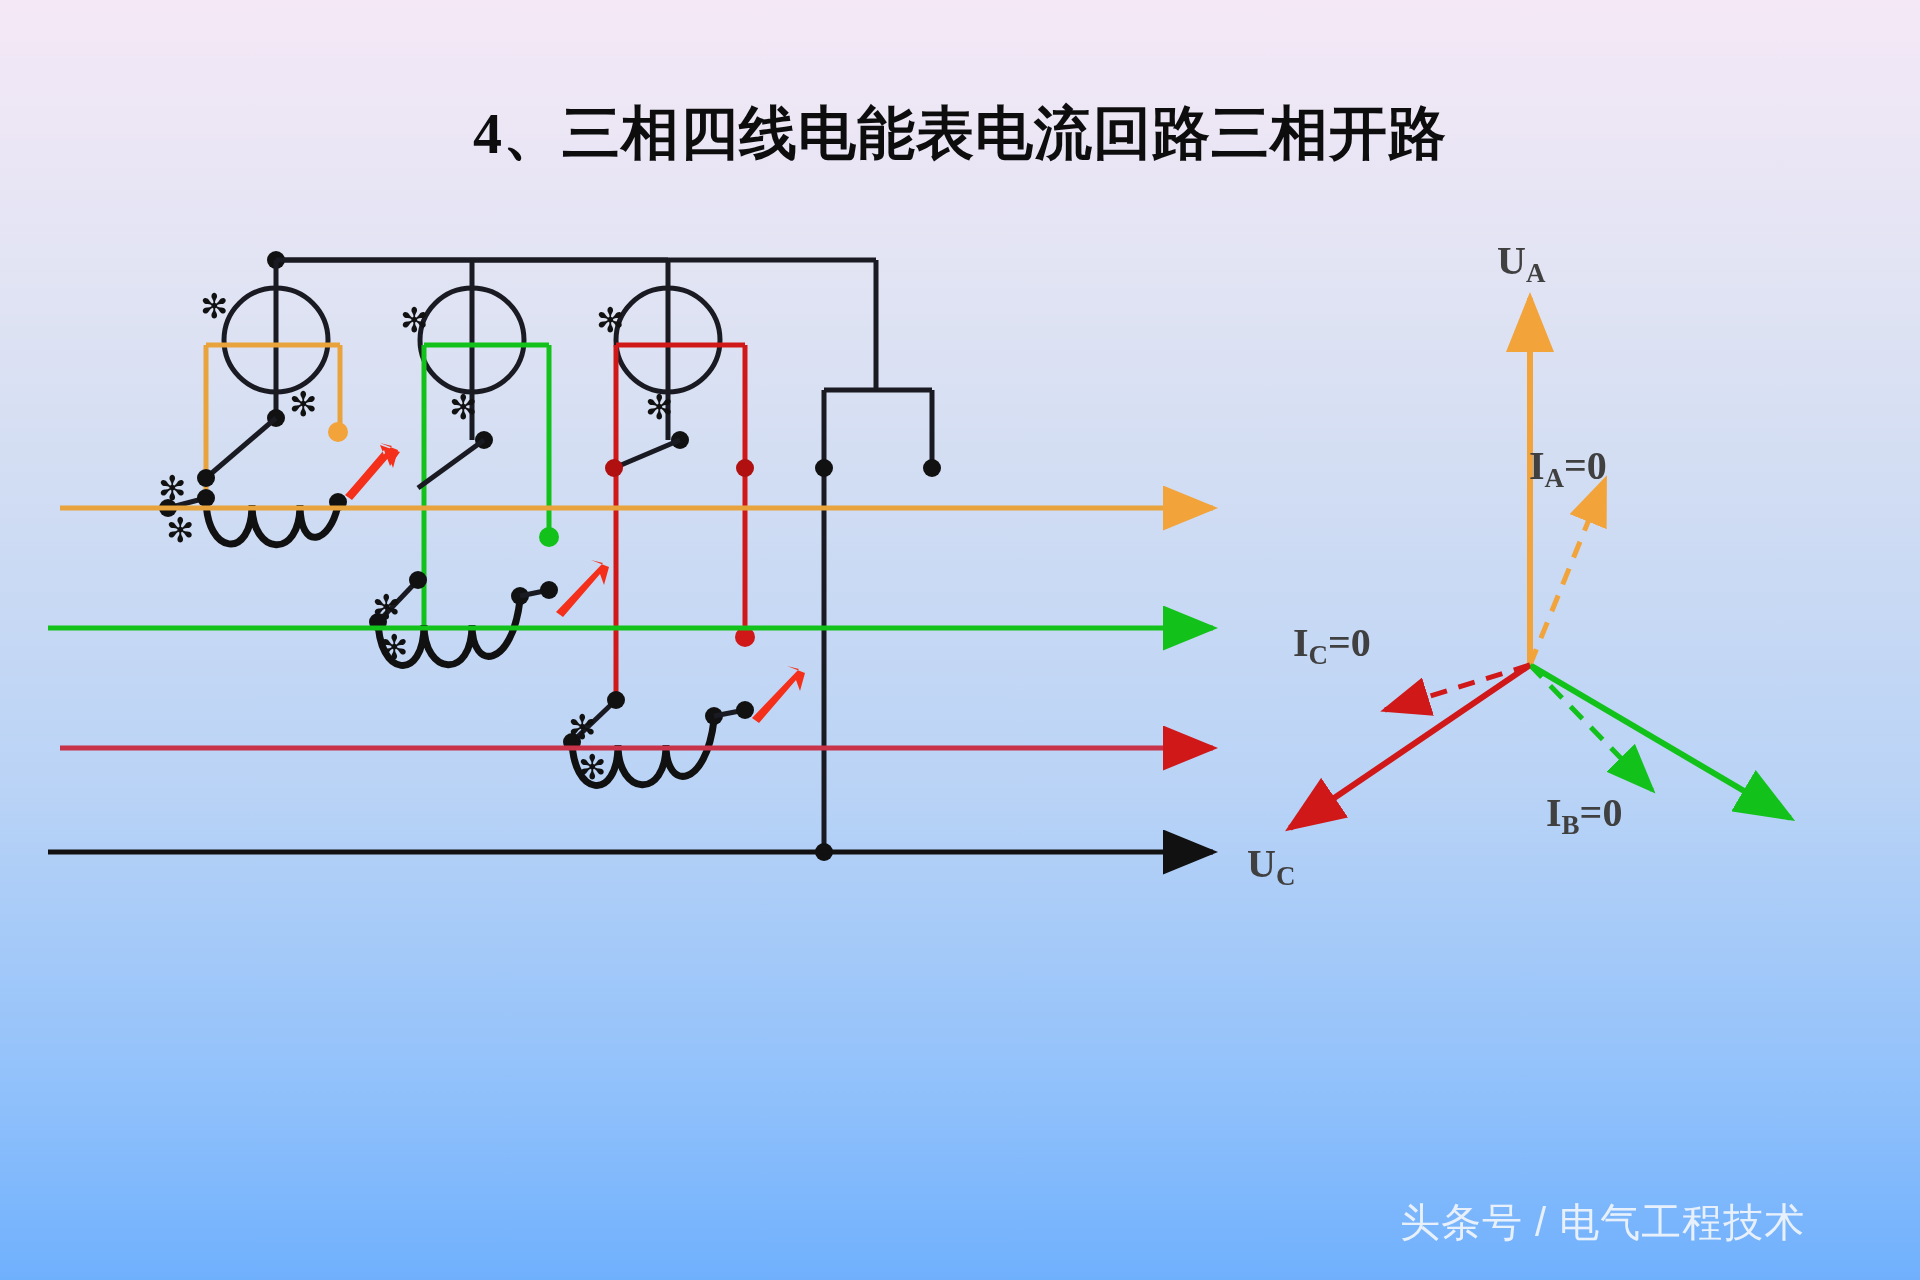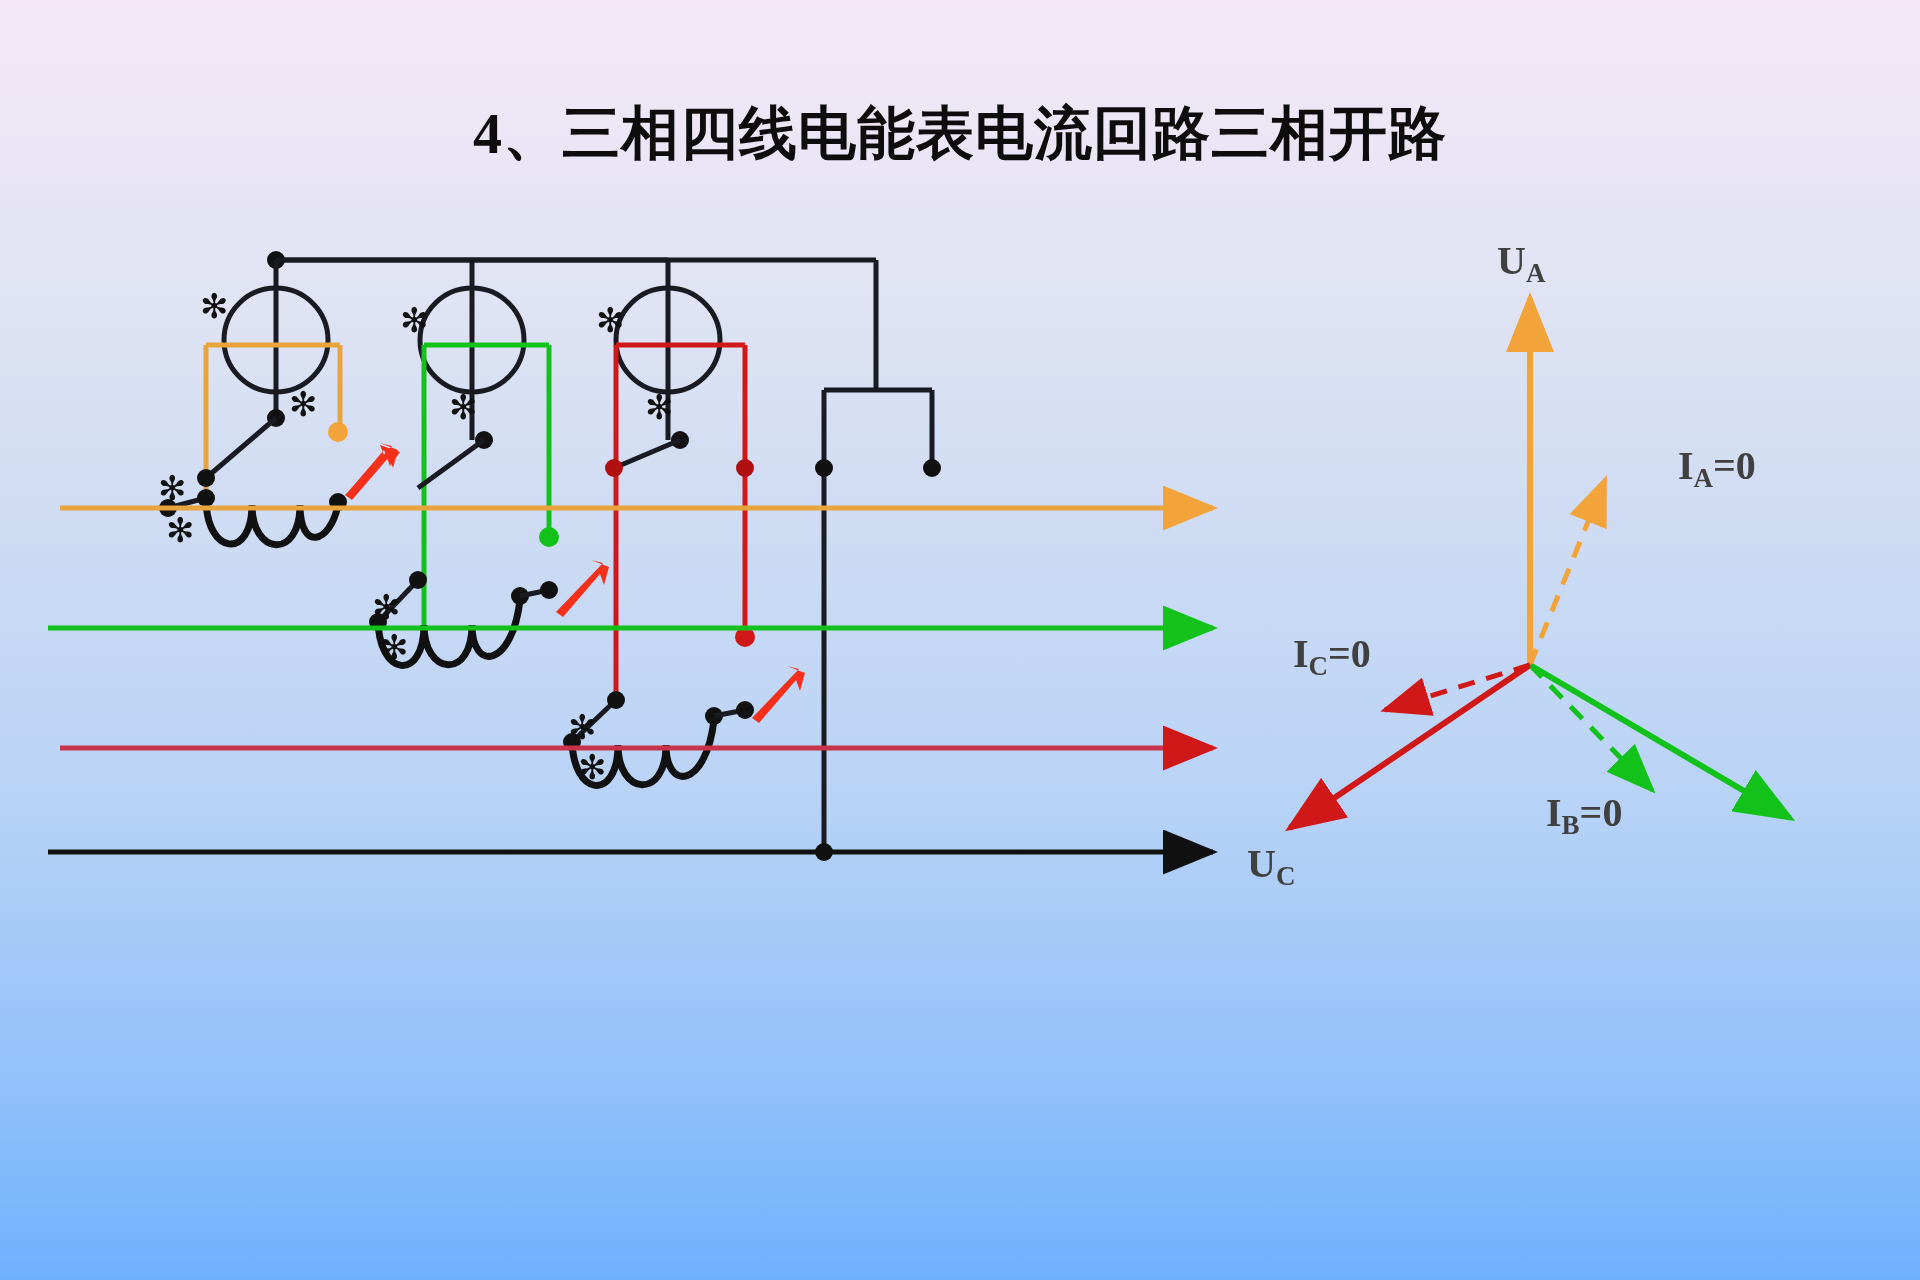--- a/index.html
+++ b/index.html
@@ -201,19 +201,20 @@
     <path d="M1530,665 L1290,828" stroke="#d01818" stroke-width="6" fill="none" marker-end="url(#p-red)"></path>
 
     <path d="M1530,665 L1605,480" stroke="#f2a33a" stroke-width="5" stroke-dasharray="17,12" fill="none" marker-end="url(#p-orange)"></path>
 
     <path d="M1530,665 L1652,790" stroke="#12c21a" stroke-width="5" stroke-dasharray="17,12" fill="none" marker-end="url(#p-green)"></path>
 
     <path d="M1530,665 L1385,710" stroke="#d01818" stroke-width="5" stroke-dasharray="17,12" fill="none" marker-end="url(#p-red)"></path>
   </svg>
 
   <div class="txt phasor-label" style="left:1497px;top:237px;">U<sub>A</sub></div>
-  <div class="txt phasor-label" style="left:1678px;top:442px;">I<sub>A</sub>=0</div>
-  <div class="txt phasor-label" style="left:1293px;top:619px;margin-top:11px;">I<sub>C</sub>=0</div>
+  <div class="txt phasor-label" style="left:1529px;top:442px;">I<sub>A</sub>=0</div>
+  <div class="txt phasor-label" style="left:1293px;top:619px;">I<sub>C</sub>=0</div>
   <div class="txt phasor-label" style="left:1546px;top:789px;">I<sub>B</sub>=0</div>
   <div class="txt phasor-label" style="left:1247px;top:840px;font-family:Liberation Serif, serif;">U<sub>C</sub></div>
 
+  <div class="txt" id="watermark">头条号 / 电气工程技术</div>
 
 </div>
 
 </body></html>

